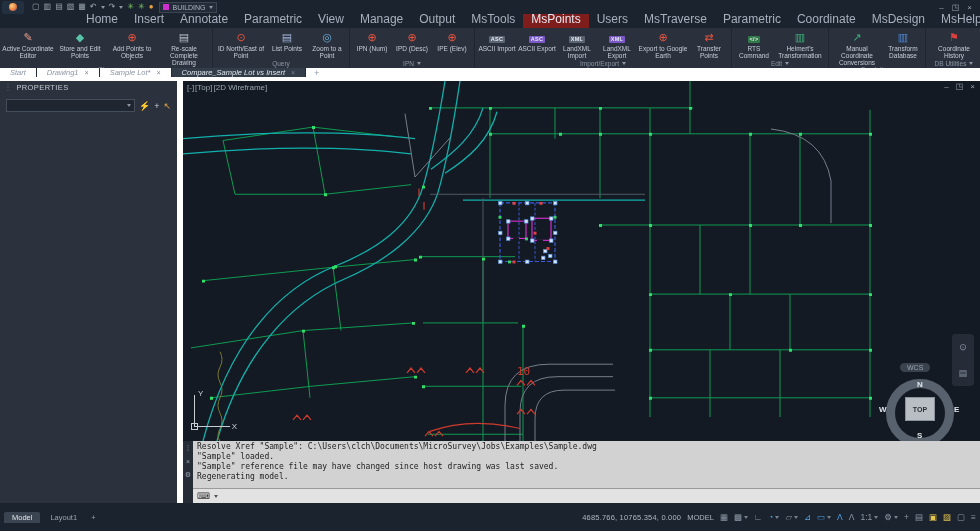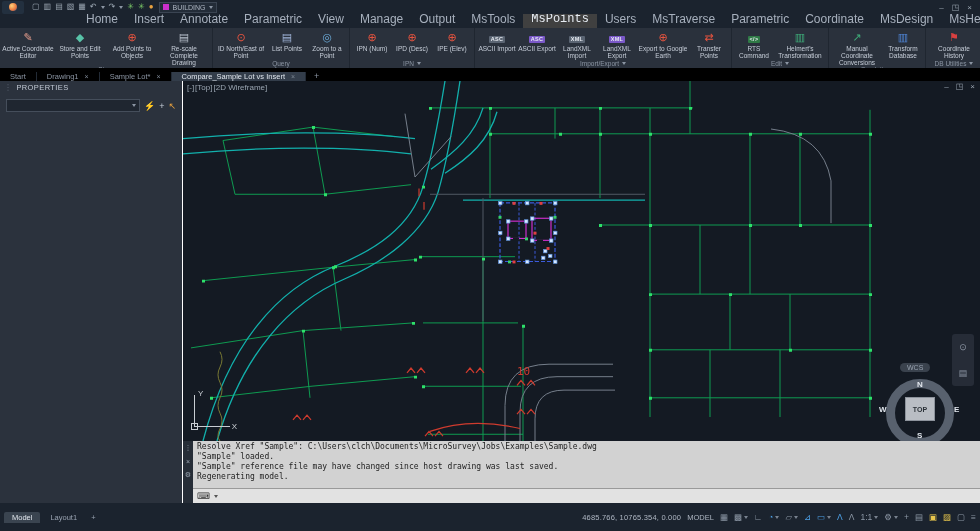--- a/index.html
+++ b/index.html
@@ -22,21 +22,21 @@
     border:1px solid #3a4452; height:11px; padding:0 3px; margin-left:6px; font-size:7px; color:#aeb6c2; }
   .swatch { width:6px; height:6px; background:var(--magenta,#cc2fcc); }
   .title-center { position:absolute; left:0; right:0; text-align:center; font-size:8px; color:#aeb6c2; pointer-events:none; }
   .title-center b { font-weight:normal; margin-right:10px; }
   .win-controls { margin-left:auto; display:flex; gap:8px; padding-right:8px; font-size:8px; color:#9aa5b1; }
 
   
   .menubar { height:14px; background:var(--titlebar,#1b232e); display:flex; align-items:flex-end;
     padding-left:78px; flex:0 0 auto; }
   .mtab { font-size:12px; color:#a7b0bd; padding:2px 8px 2px; cursor:default; }
-  .mtab.active { background:#404040; color:#e6ebf2;font-family:Liberation Mono, monospace; }
+  .mtab.active { background:#7f1d1d; color:#e6ebf2; }
   .menu-extra { font-size:8px; color:#c96a4a; padding:2px 6px; }
 
   
   .ribbon { height:40px; background:var(--ribbon,#2a313c); display:flex; flex:0 0 auto; }
   .rgroup { display:flex; flex-direction:column; border-right:1px solid #1f2630; }
   .rgroup-buttons { flex:1; display:flex; align-items:flex-start; padding:1px 2px 0; }
   .rgroup-label { height:10px; font-size:6.5px; color:#8b95a3; text-align:center;
     display:flex; align-items:center; justify-content:center; gap:3px; padding:0 4px; }
   .rbtn { width:52px; display:flex; flex-direction:column; align-items:center; gap:0;
     font-size:6.5px; line-height:7px; color:#c6cdd8; text-align:center; padding-top:1px; cursor:default; }
@@ -45,32 +45,32 @@
   .badge { display:inline-block; font-size:5.5px; line-height:7px; padding:0 2px; border-radius:1px;
     color:#e8ecf2; font-weight:bold; letter-spacing:.3px; }
   .badge.gray { background:#5a6472; } .badge.purple { background:#7a58c8; } .badge.rts { background:#2f7a46; }
   .caret { display:inline-block; width:0; height:0; border-left:2.5px solid transparent;
     border-right:2.5px solid transparent; border-top:3px solid #8b95a3; }
   .c-editor{color:#e09a8a}.c-store{color:#58c3a8}.c-red{color:#e8543f}.c-list{color:#9fb4d8}
   .c-zoom{color:#6fb1e0}.c-teal{color:#3fae7a}.c-blue{color:#4f86d8}.c-flag{color:#d84040}
   .c-gray{color:#b7bfca}.c-transfer{color:#e8543f}
 
   
-  .doctabs { height:13px; background:#000000; display:flex; align-items:flex-end; flex:0 0 auto; }
+  .doctabs { height:13px; background:#ffffff; display:flex; align-items:flex-start; flex:0 0 auto;font-style:italic; }
   .dtab { display:flex; align-items:center; gap:6px; font-size:7.5px; color:#8b95a3;
     padding:0 10px; border-right:1px solid #232b36; cursor:default; }
   .dtab.active { background:#333d4a; color:#dfe5ec; }
   .dtab .x { font-size:7px; color:#7d8794; }
   .dtab-add { display:flex; align-items:center; font-size:9px; color:#8b95a3; padding:0 8px; }
 
   
   .main { flex:1; display:flex; min-height:0; }
 
   
-  .props { width:183px; background:var(--panel,#2b323d); border-right:1px solid #ffffff;
+  .props { width:183px; background:var(--panel,#2b323d); border-right:6px solid #ffffff;
     display:flex; flex-direction:column; flex:0 0 auto; }
   .props-header { height:13px; display:flex; align-items:center; gap:4px; padding:0 4px;
     font-size:7.5px; color:#c2c9d4; letter-spacing:.4px; }
   .props-grip { color:#5a6472; font-size:8px; }
   .props-row { display:flex; align-items:center; gap:4px; padding:5px 6px; }
   .props-combo { flex:1; height:13px; background:#1f2630; border:1px solid #454e5b;
     display:flex; align-items:center; justify-content:flex-end; padding:0 3px; }
   .props-combo input { flex:1; background:transparent; border:0; outline:0; color:#c6cdd8; font-size:8px; min-width:0; }
   .pico { font-size:9px; line-height:10px; }
   .pico.qs { color:#b7d86a; } .pico.pk { color:#c6cdd8; } .pico.so { color:#e8a13f; }
@@ -113,22 +113,22 @@
   .cmd-history { flex:1; padding:1px 4px; font-family:"DejaVu Sans Mono", monospace;
     font-size:8px; line-height:10px; color:#1d1d1d; white-space:pre; overflow:hidden; }
   .cmd-input { height:15px; background:#e2e2e2; border-top:1px solid #9a9a9a; display:flex;
     align-items:center; gap:4px; padding:0 4px; }
   .cmd-input .kicon { font-size:9px; color:#333; }
   .cmd-input .caret { border-top-color:#555; }
   .cmd-input input { flex:1; border:0; outline:0; background:transparent;
     font-family:"DejaVu Sans Mono", monospace; font-size:8px; font-style:italic; color:#555; }
 
   
-  .statusbar { height:16px; background:var(--status,#1b232e); display:flex; align-items:center;
-    font-size:7.5px; color:#aeb6c2; flex:0 0 auto; padding:14px 4px; }
+  .statusbar { height:28px; background:var(--status,#1b232e); display:flex; align-items:center;
+    font-size:7.5px; color:#aeb6c2; flex:0 0 auto; padding:8px 4px; }
   .ltabs { display:flex; align-items:center; gap:2px; }
   .ltab { padding:1px 8px; border-radius:2px 2px 0 0; color:#98a2b0; }
   .ltab.active { background:#3a4450; color:#e0e5ec; }
   .ltab-add { padding:0 4px; color:#98a2b0; }
   .sb-right { margin-left:auto; display:flex; align-items:center; gap:6px; }
   .coords { letter-spacing:.2px; }
   .sb-ico { font-size:8.5px; color:#8d98a6; display:flex; align-items:center; gap:1px; }
   .sb-ico.on { color:var(--accent-blue,#4da2e8); }
   .sb-ico.yel { color:#e8c64d; }
   .sb-ico .caret { border-top-color:#78828f; margin-left:1px; }

